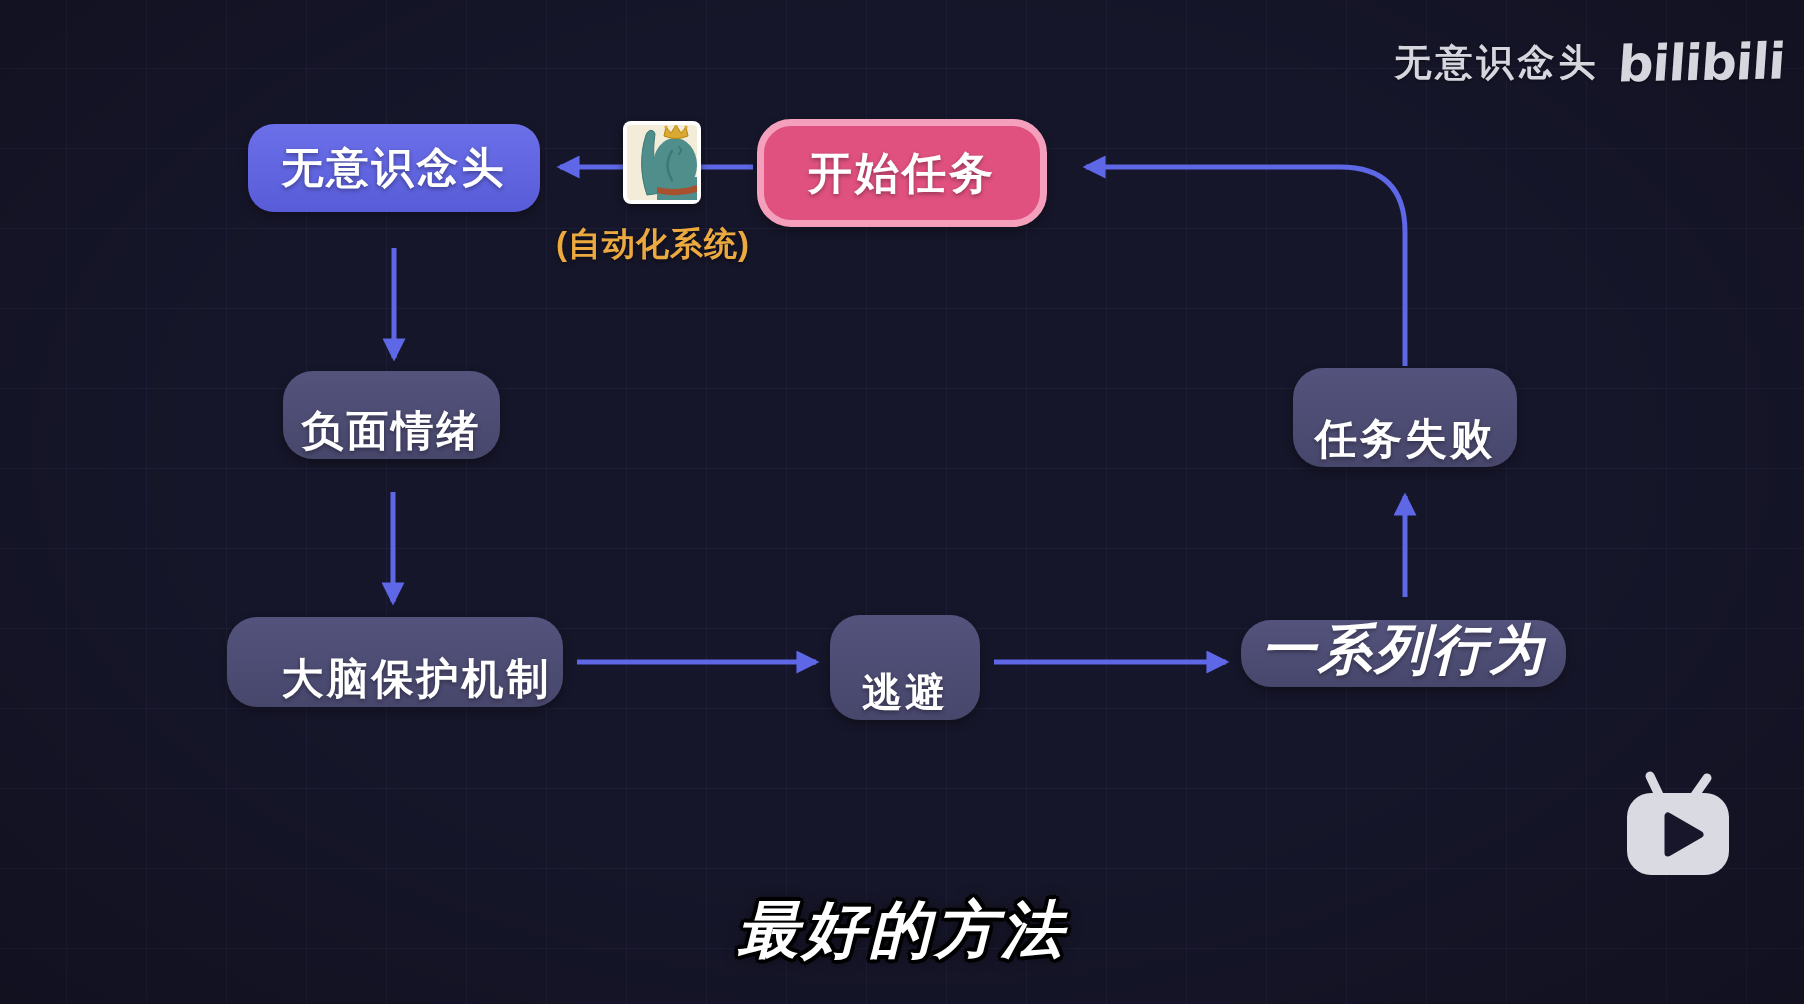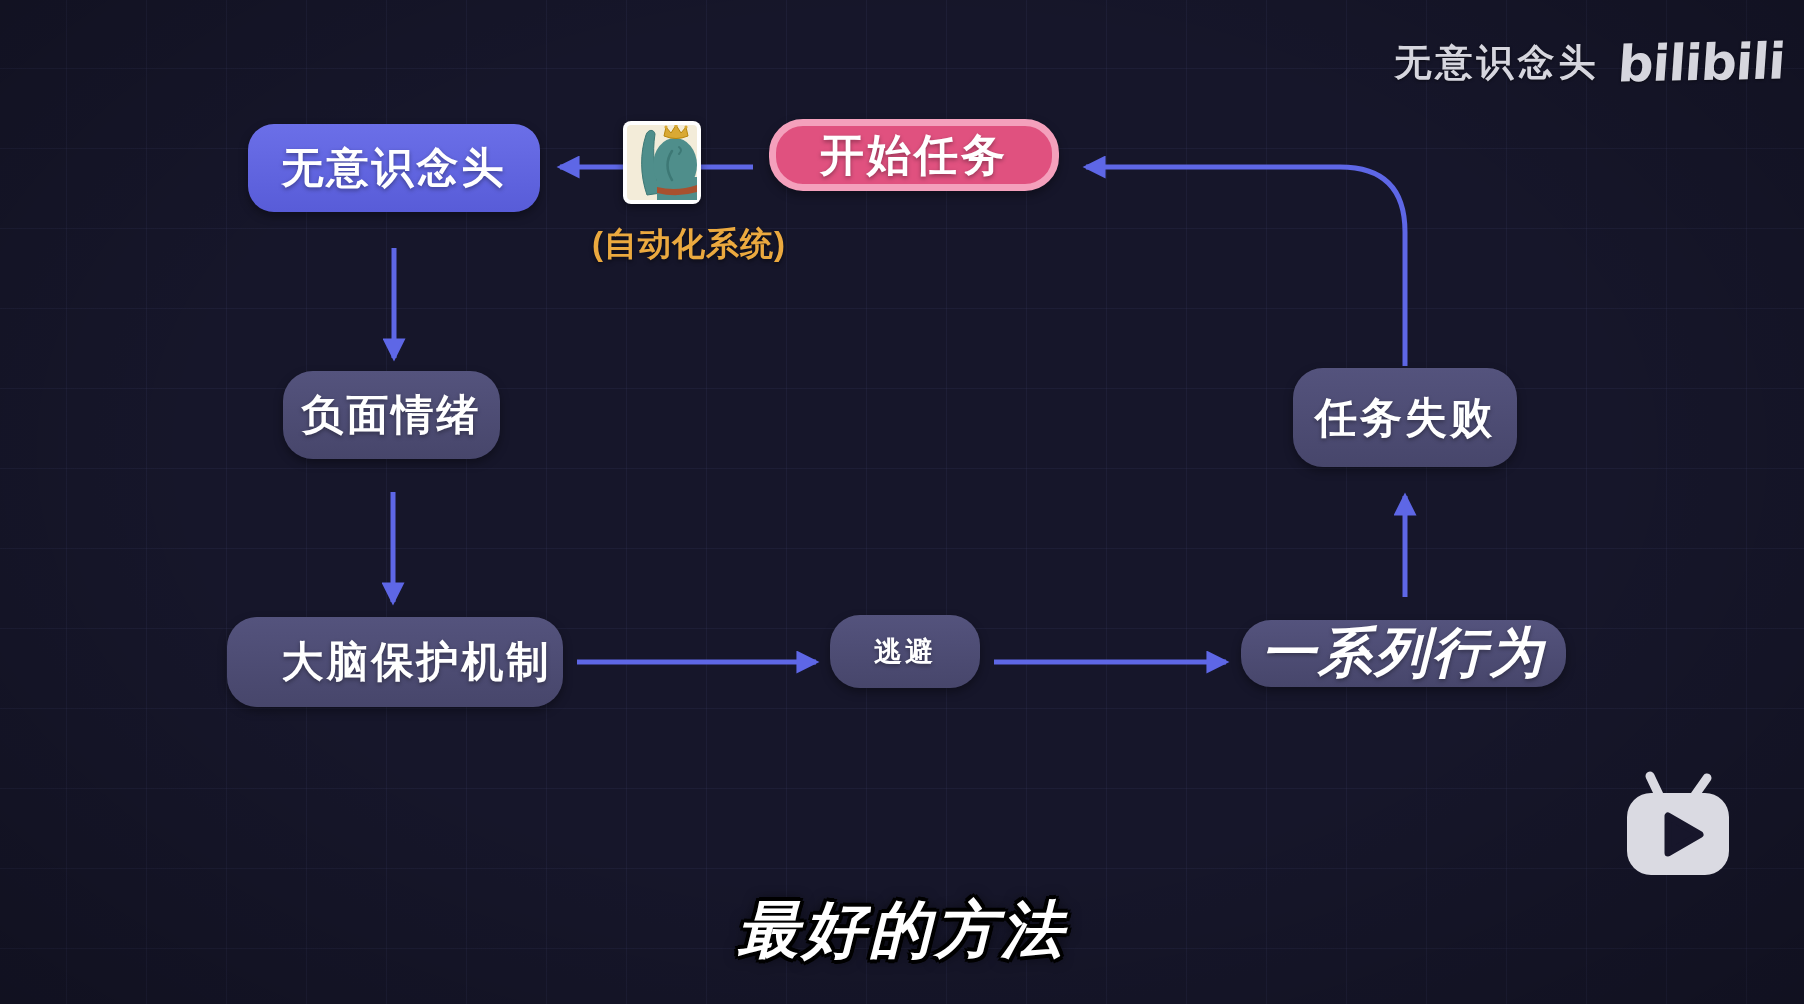--- a/index.html
+++ b/index.html
@@ -34,43 +34,44 @@
     border-radius:26px;
   }
   .node-pink{
     background:#e0517f;
     border:7px solid #f4a0bc;
     border-radius:34px;
   }
   .node-muted{
     background:linear-gradient(180deg,#54537d 0%,#47466b 100%);
     border-radius:30px;
+    align-items:flex-end;
   }
 
   .n-unconscious{left:248px;top:124px;width:292px;height:88px;font-size:42px;}
-  .n-start{left:757px;top:119px;width:290px;height:72px;font-size:44px;margin-left:12px;}
+  .n-start{left:757px;top:119px;width:290px;height:108px;font-size:44px;}
   .n-negative{left:283px;top:371px;width:217px;height:88px;font-size:42px;}
   .n-protect{left:227px;top:617px;width:336px;height:90px;font-size:42px;padding-left:43px;}
-  .n-escape{left:830px;top:615px;width:150px;height:73px;font-size:28px;}
+  .n-escape{left:830px;top:615px;width:150px;height:105px;font-size:40px;}
   .n-behaviors{left:1241px;top:620px;width:325px;height:67px;font-size:54px;font-style:italic;}
   .n-fail{left:1293px;top:368px;width:224px;height:99px;font-size:42px;}
 
   .elephant-card{
     position:absolute;z-index:4;
     left:623px;top:121px;width:78px;height:83px;
     background:#ffffff;border-radius:8px;
     box-shadow:0 3px 8px rgba(0,0,0,0.45);
     display:flex;align-items:center;justify-content:center;
   }
   .elephant-card svg{display:block;}
 
   .annotation{
     position:absolute;z-index:3;
     left:556px;top:222px;width:230px;
-    text-align:right;
+    text-align:left;
     color:#eba93f;font-size:33px;font-weight:800;letter-spacing:1px;
     text-shadow:0 2px 4px rgba(0,0,0,0.5);
   }
 
   .watermark{
     position:absolute;z-index:3;
     top:34px;right:20px;
     display:flex;align-items:center;gap:18px;
     color:#d6d6de;
   }

